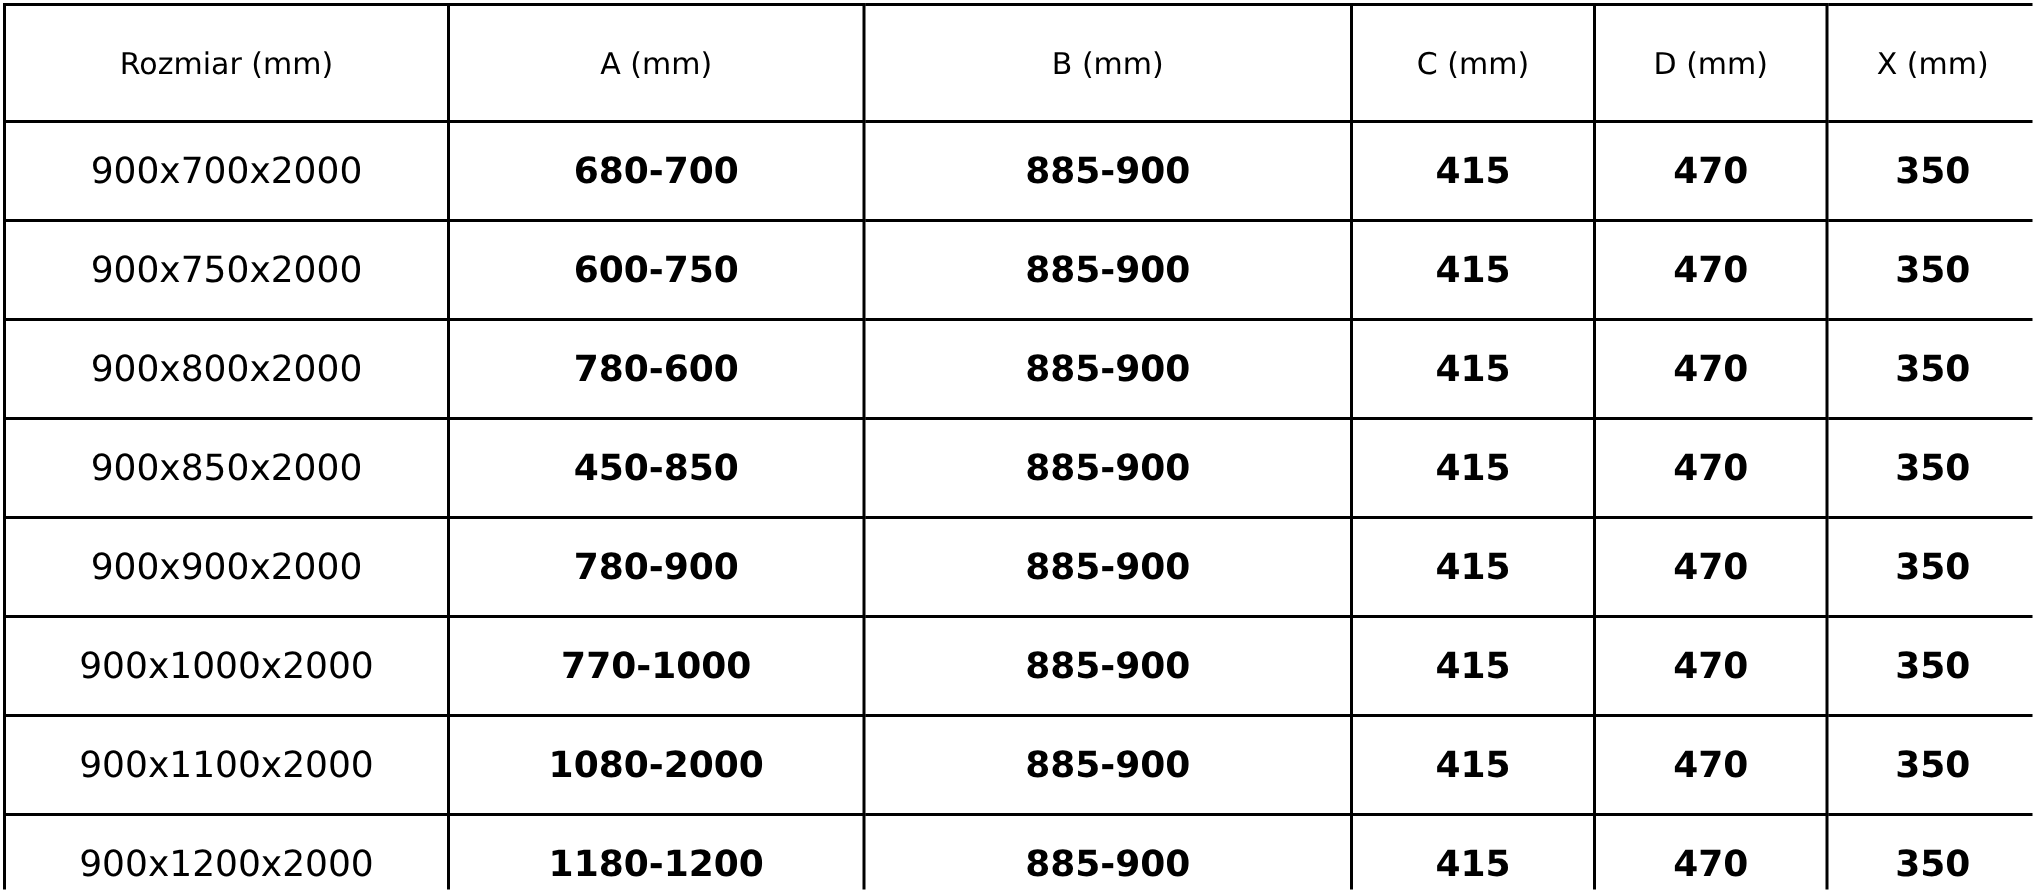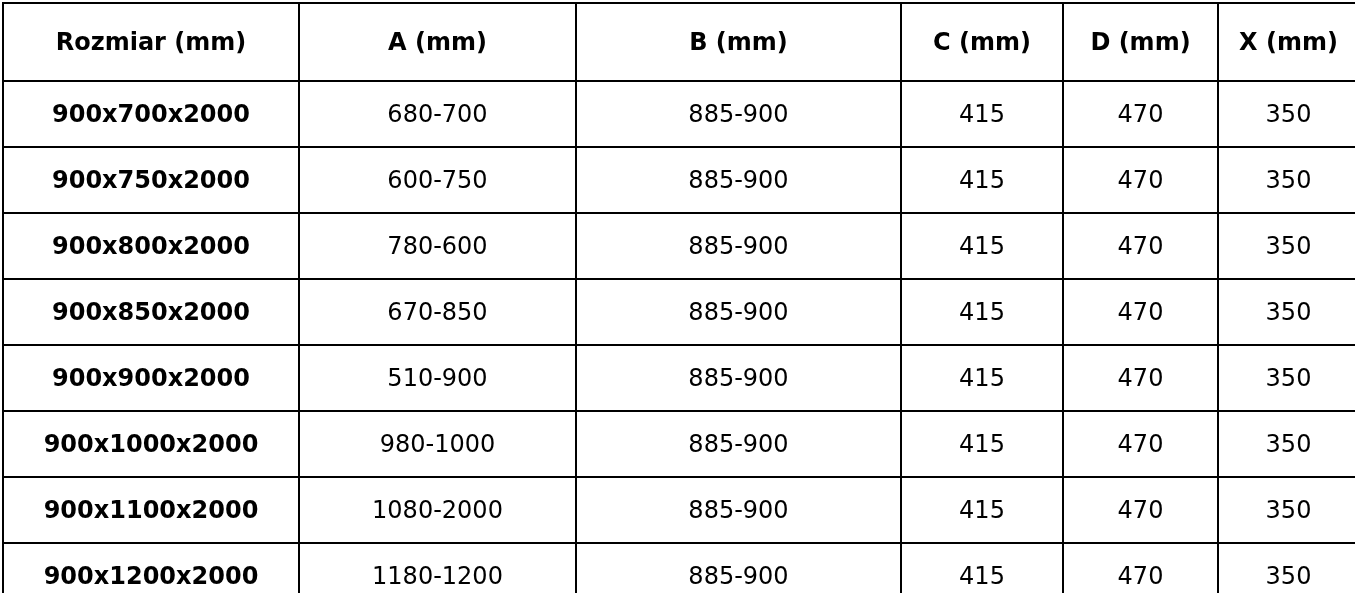--- a/index.html
+++ b/index.html
@@ -31,34 +31,34 @@
     border: 2px solid #000000;
     text-align: center;
     vertical-align: middle;
     padding: 0;
     height: 64px;
     font-size: 24px;
     color: #000000;
     background: #ffffff;
   }
   table.spec-table th {
-    font-weight: bold;
+    font-weight: normal;
     height: 76px;
-    font-size: 24px;
+    font-size: 20px;
   }
   
   col.c-size   { width: 296px; }
   col.c-a      { width: 277px; }
   col.c-b      { width: 325px; }
   col.c-c      { width: 162px; }
   col.c-d      { width: 155px; }
   col.c-x      { width: 141px; }
 
-  td.size-cell { font-size: 24px; font-weight: bold; }
-  td.val-cell  { font-size: 24px; }
+  td.size-cell { font-size: 24px; }
+  td.val-cell  { font-size: 24px; font-weight: bold; }
 </style>
 </head>
 <body>
 
 <div class="table-wrap">
   <table class="spec-table">
     <colgroup>
       <col class="c-size">
       <col class="c-a">
       <col class="c-b">
@@ -96,37 +96,37 @@
       <tr>
         <td class="size-cell">900x800x2000</td>
         <td class="val-cell">780-600</td>
         <td class="val-cell">885-900</td>
         <td class="val-cell">415</td>
         <td class="val-cell">470</td>
         <td class="val-cell">350</td>
       </tr>
       <tr>
         <td class="size-cell">900x850x2000</td>
-        <td class="val-cell">670-850</td>
+        <td class="val-cell">450-850</td>
         <td class="val-cell">885-900</td>
         <td class="val-cell">415</td>
         <td class="val-cell">470</td>
         <td class="val-cell">350</td>
       </tr>
       <tr>
         <td class="size-cell">900x900x2000</td>
-        <td class="val-cell">510-900</td>
+        <td class="val-cell">780-900</td>
         <td class="val-cell">885-900</td>
         <td class="val-cell">415</td>
         <td class="val-cell">470</td>
         <td class="val-cell">350</td>
       </tr>
       <tr>
         <td class="size-cell">900x1000x2000</td>
-        <td class="val-cell">980-1000</td>
+        <td class="val-cell">770-1000</td>
         <td class="val-cell">885-900</td>
         <td class="val-cell">415</td>
         <td class="val-cell">470</td>
         <td class="val-cell">350</td>
       </tr>
       <tr>
         <td class="size-cell">900x1100x2000</td>
         <td class="val-cell">1080-2000</td>
         <td class="val-cell">885-900</td>
         <td class="val-cell">415</td>

